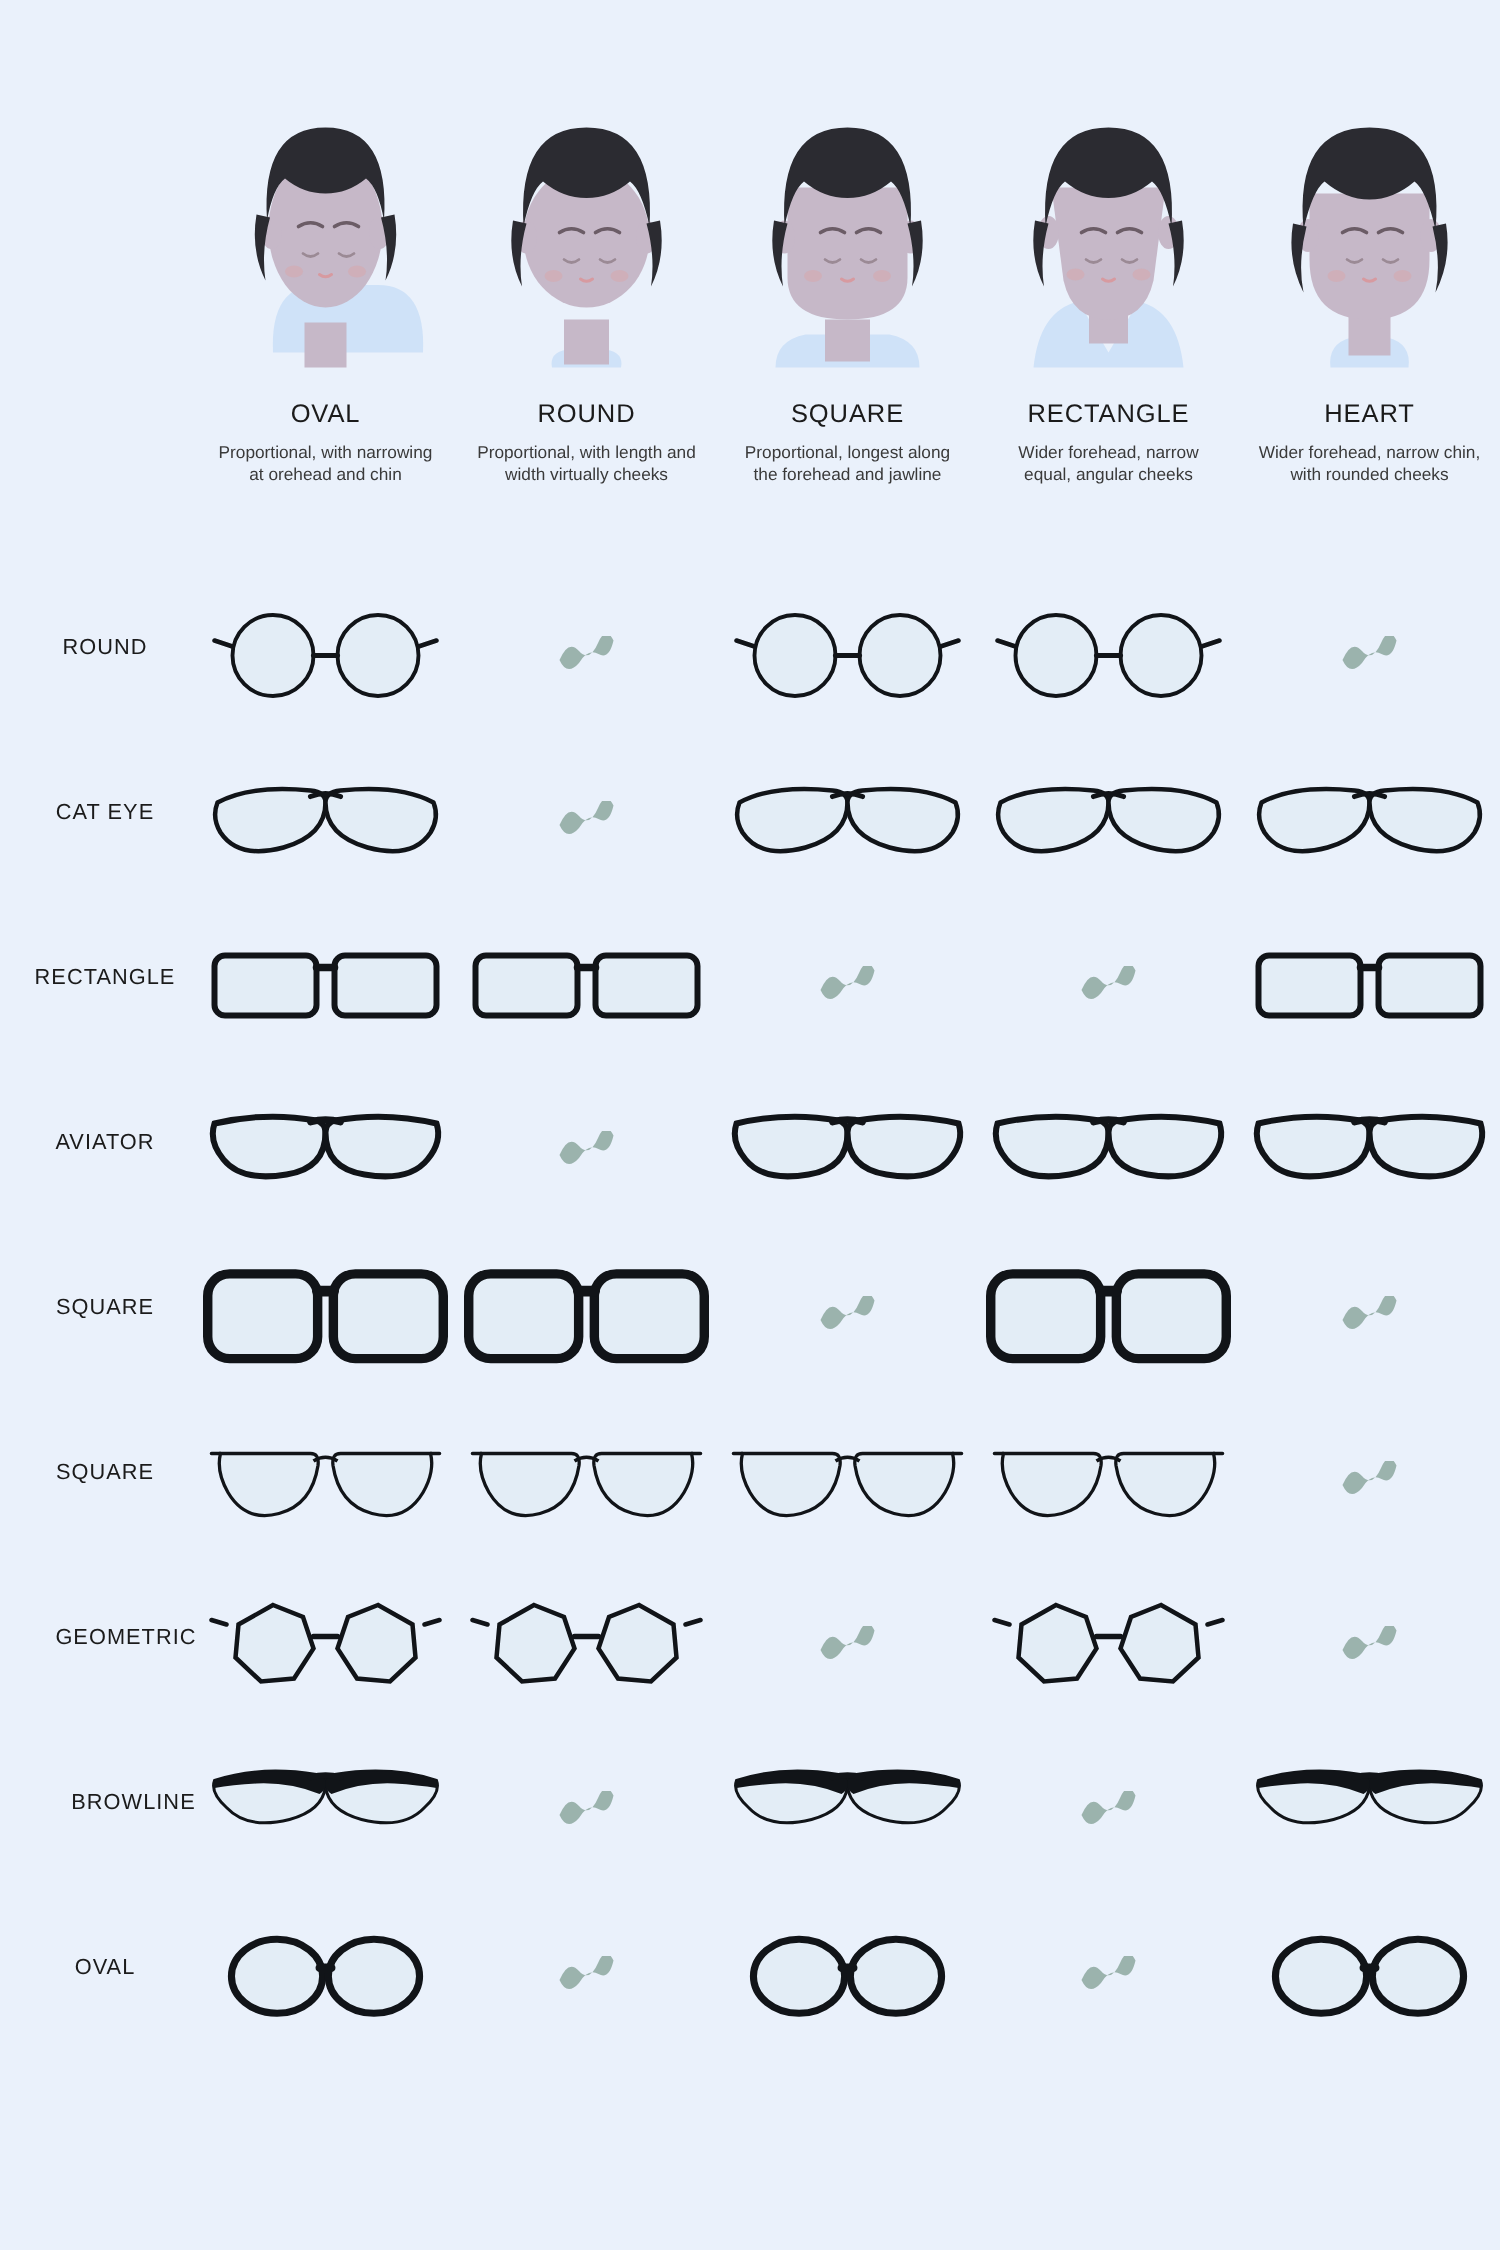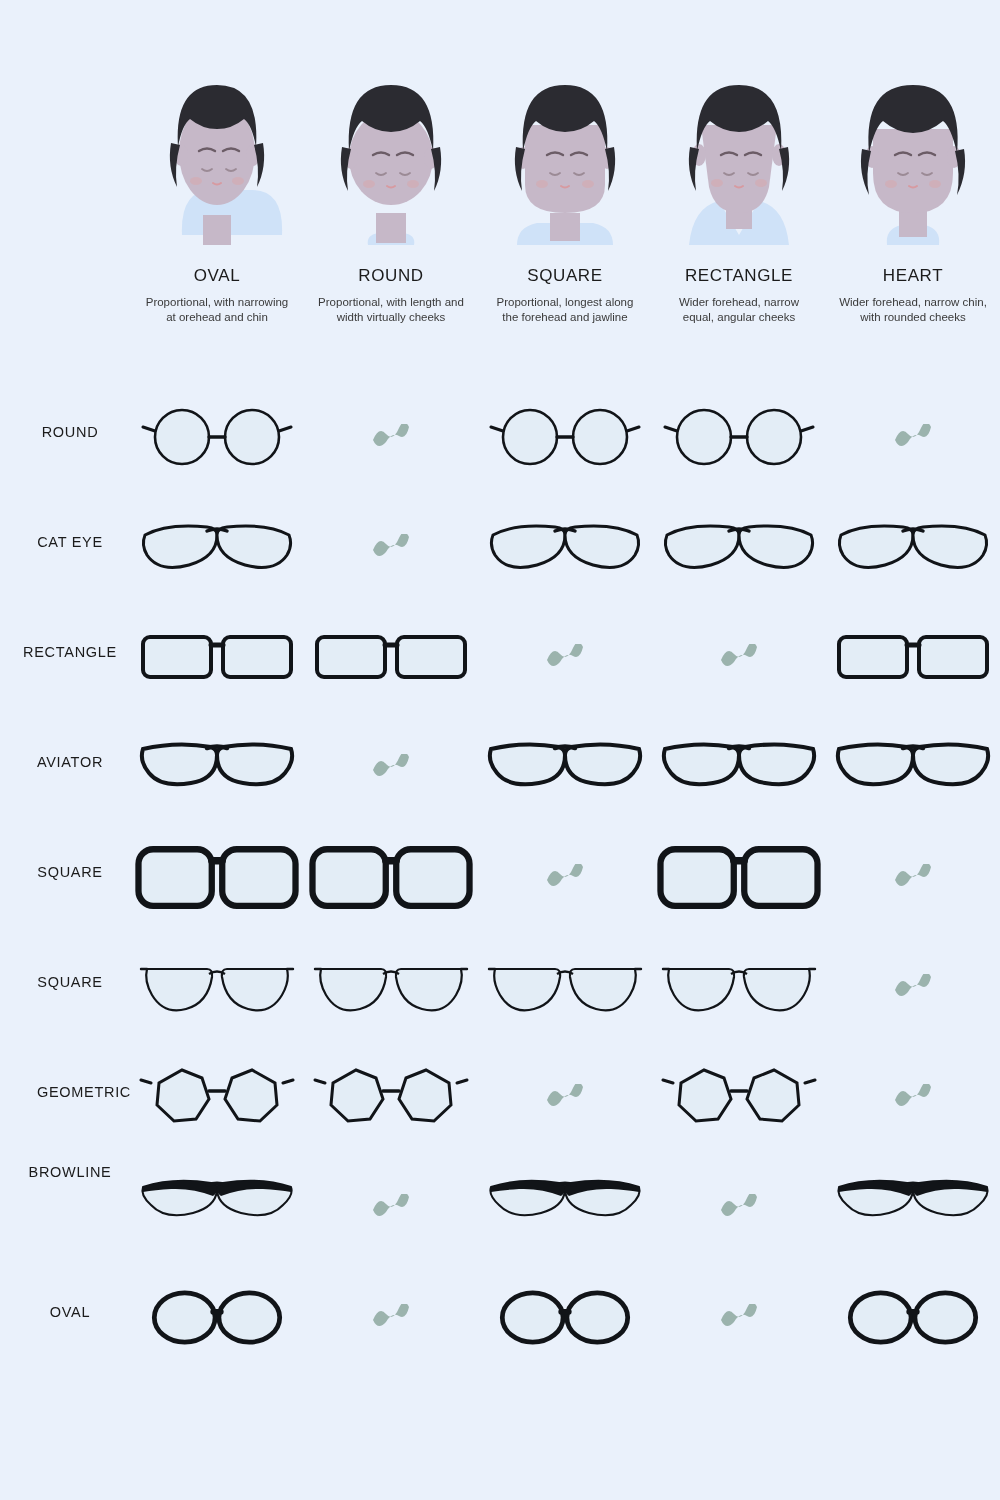--- a/index.html
+++ b/index.html
@@ -387,21 +387,21 @@
       <div class="cell" style="top: 1042px; left: 652px;">
         <svg width="160" height="64" viewBox="0 0 160 64">
           <use href="#gl-geo"></use>
         </svg>
       </div>
       <div class="cell" style="top: 1042px; left: 826px;">
         <svg class="squiggle" viewBox="0 0 42 26">
           <path d="M3 16 q6 -14 13 -6 q7 8 13 -6 q5 -11 10 -1 q-3 13 -10 9 q-7 -4 -13 6 q-8 9 -13 -2 z" fill="#9bb3ad"></path>
         </svg>
       </div>
-      <div class="row-label" style="top: 1164px;">BROWLINE</div>
+      <div class="row-label" style="top: 1194px; padding-left: 19px;">BROWLINE</div>
       <div class="cell" style="top: 1152px; left: 130px;">
         <svg width="160" height="64" viewBox="0 0 160 64">
           <use href="#gl-browline"></use>
         </svg>
       </div>
       <div class="cell" style="top: 1152px; left: 304px;">
         <svg class="squiggle" viewBox="0 0 42 26">
           <path d="M3 16 q6 -14 13 -6 q7 8 13 -6 q5 -11 10 -1 q-3 13 -10 9 q-7 -4 -13 6 q-8 9 -13 -2 z" fill="#9bb3ad"></path>
         </svg>
       </div>

